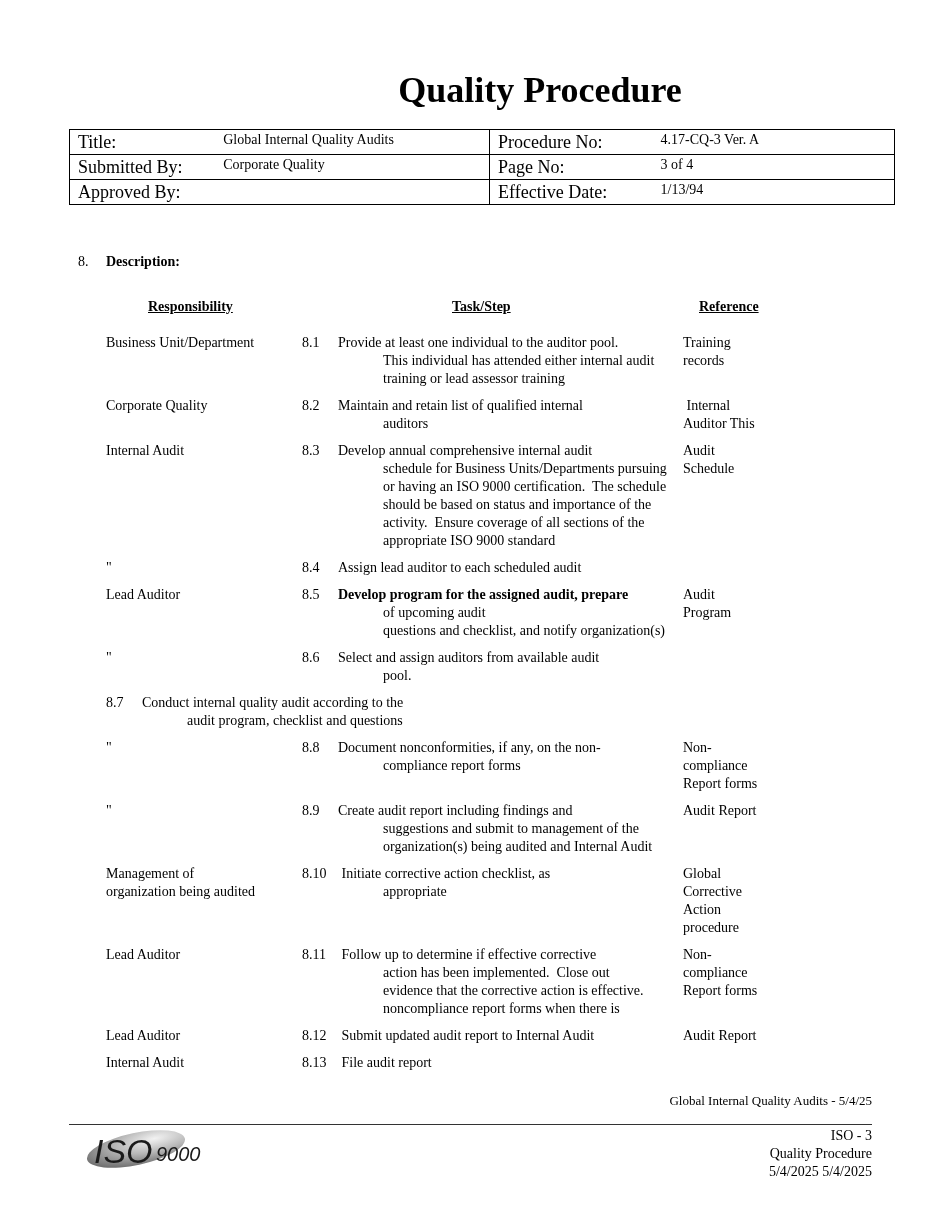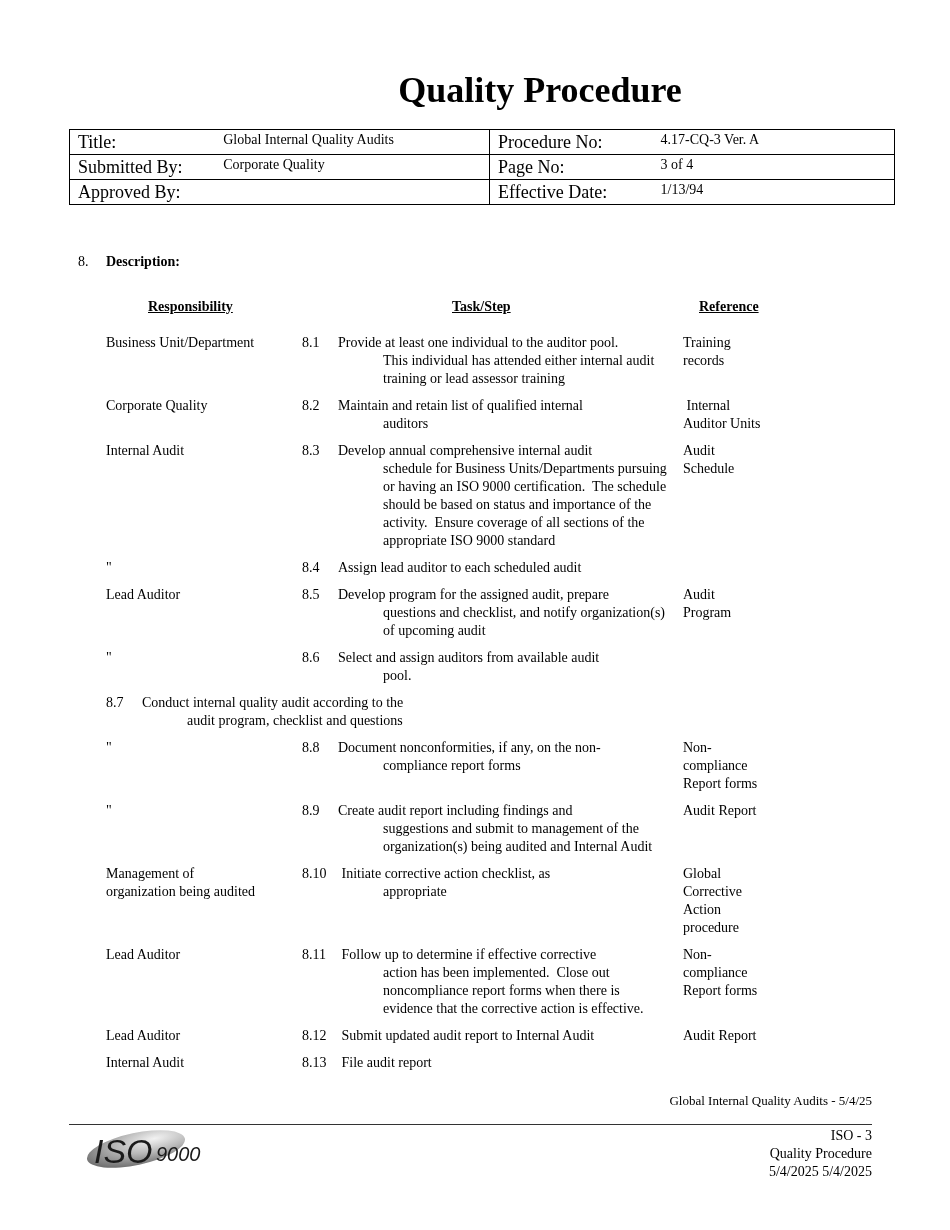--- a/index.html
+++ b/index.html
@@ -205,21 +205,21 @@
     </div>
     <div class="row">
       <div class="resp">Corporate Quality</div>
       <div class="stepnum">8.2</div>
       <div class="task">
         <span class="first" style="white-space: pre;">Maintain and retain list of qualified internal</span>
         <span class="cont" style="white-space: pre;">auditors</span>
       </div>
       <div class="ref">
         <span style="white-space: pre;"> Internal</span>
-        <span style="white-space: pre;">Auditor Units</span>
+        <span style="white-space: pre;">Auditor This</span>
       </div>
     </div>
     <div class="row">
       <div class="resp">Internal Audit</div>
       <div class="stepnum">8.3</div>
       <div class="task">
         <span class="first" style="white-space: pre;">Develop annual comprehensive internal audit</span>
         <span class="cont" style="white-space: pre;">schedule for Business Units/Departments pursuing</span>
         <span class="cont" style="white-space: pre;">or having an ISO 9000 certification.  The schedule</span>
         <span class="cont" style="white-space: pre;">should be based on status and importance of the</span>
@@ -236,23 +236,23 @@
       <div class="stepnum">8.4</div>
       <div class="task">
         <span class="first" style="white-space: pre;">Assign lead auditor to each scheduled audit</span>
       </div>
       <div class="ref"></div>
     </div>
     <div class="row">
       <div class="resp">Lead Auditor</div>
       <div class="stepnum">8.5</div>
       <div class="task">
-        <span class="first" style="white-space: pre;">Develop program for the assigned audit, prepare</span>
+        <span class="first" style="white-space: pre; font-weight: bold;">Develop program for the assigned audit, prepare</span>
+        <span class="cont" style="white-space: pre;">of upcoming audit</span>
         <span class="cont" style="white-space: pre;">questions and checklist, and notify organization(s)</span>
-        <span class="cont" style="white-space: pre;">of upcoming audit</span>
       </div>
       <div class="ref">
         <span style="white-space: pre;">Audit</span>
         <span style="white-space: pre;">Program</span>
       </div>
     </div>
     <div class="row">
       <div class="resp">"</div>
       <div class="stepnum">8.6</div>
       <div class="task">
@@ -308,22 +308,22 @@
         <span style="white-space: pre;">Action</span>
         <span style="white-space: pre;">procedure</span>
       </div>
     </div>
     <div class="row">
       <div class="resp">Lead Auditor</div>
       <div class="stepnum">8.11</div>
       <div class="task">
         <span class="first" style="white-space: pre;"> Follow up to determine if effective corrective</span>
         <span class="cont" style="white-space: pre;">action has been implemented.  Close out</span>
+        <span class="cont" style="white-space: pre;">evidence that the corrective action is effective.</span>
         <span class="cont" style="white-space: pre;">noncompliance report forms when there is</span>
-        <span class="cont" style="white-space: pre;">evidence that the corrective action is effective.</span>
       </div>
       <div class="ref">
         <span style="white-space: pre;">Non-</span>
         <span style="white-space: pre;">compliance</span>
         <span style="white-space: pre;">Report forms</span>
       </div>
     </div>
     <div class="row">
       <div class="resp">Lead Auditor</div>
       <div class="stepnum">8.12</div>

